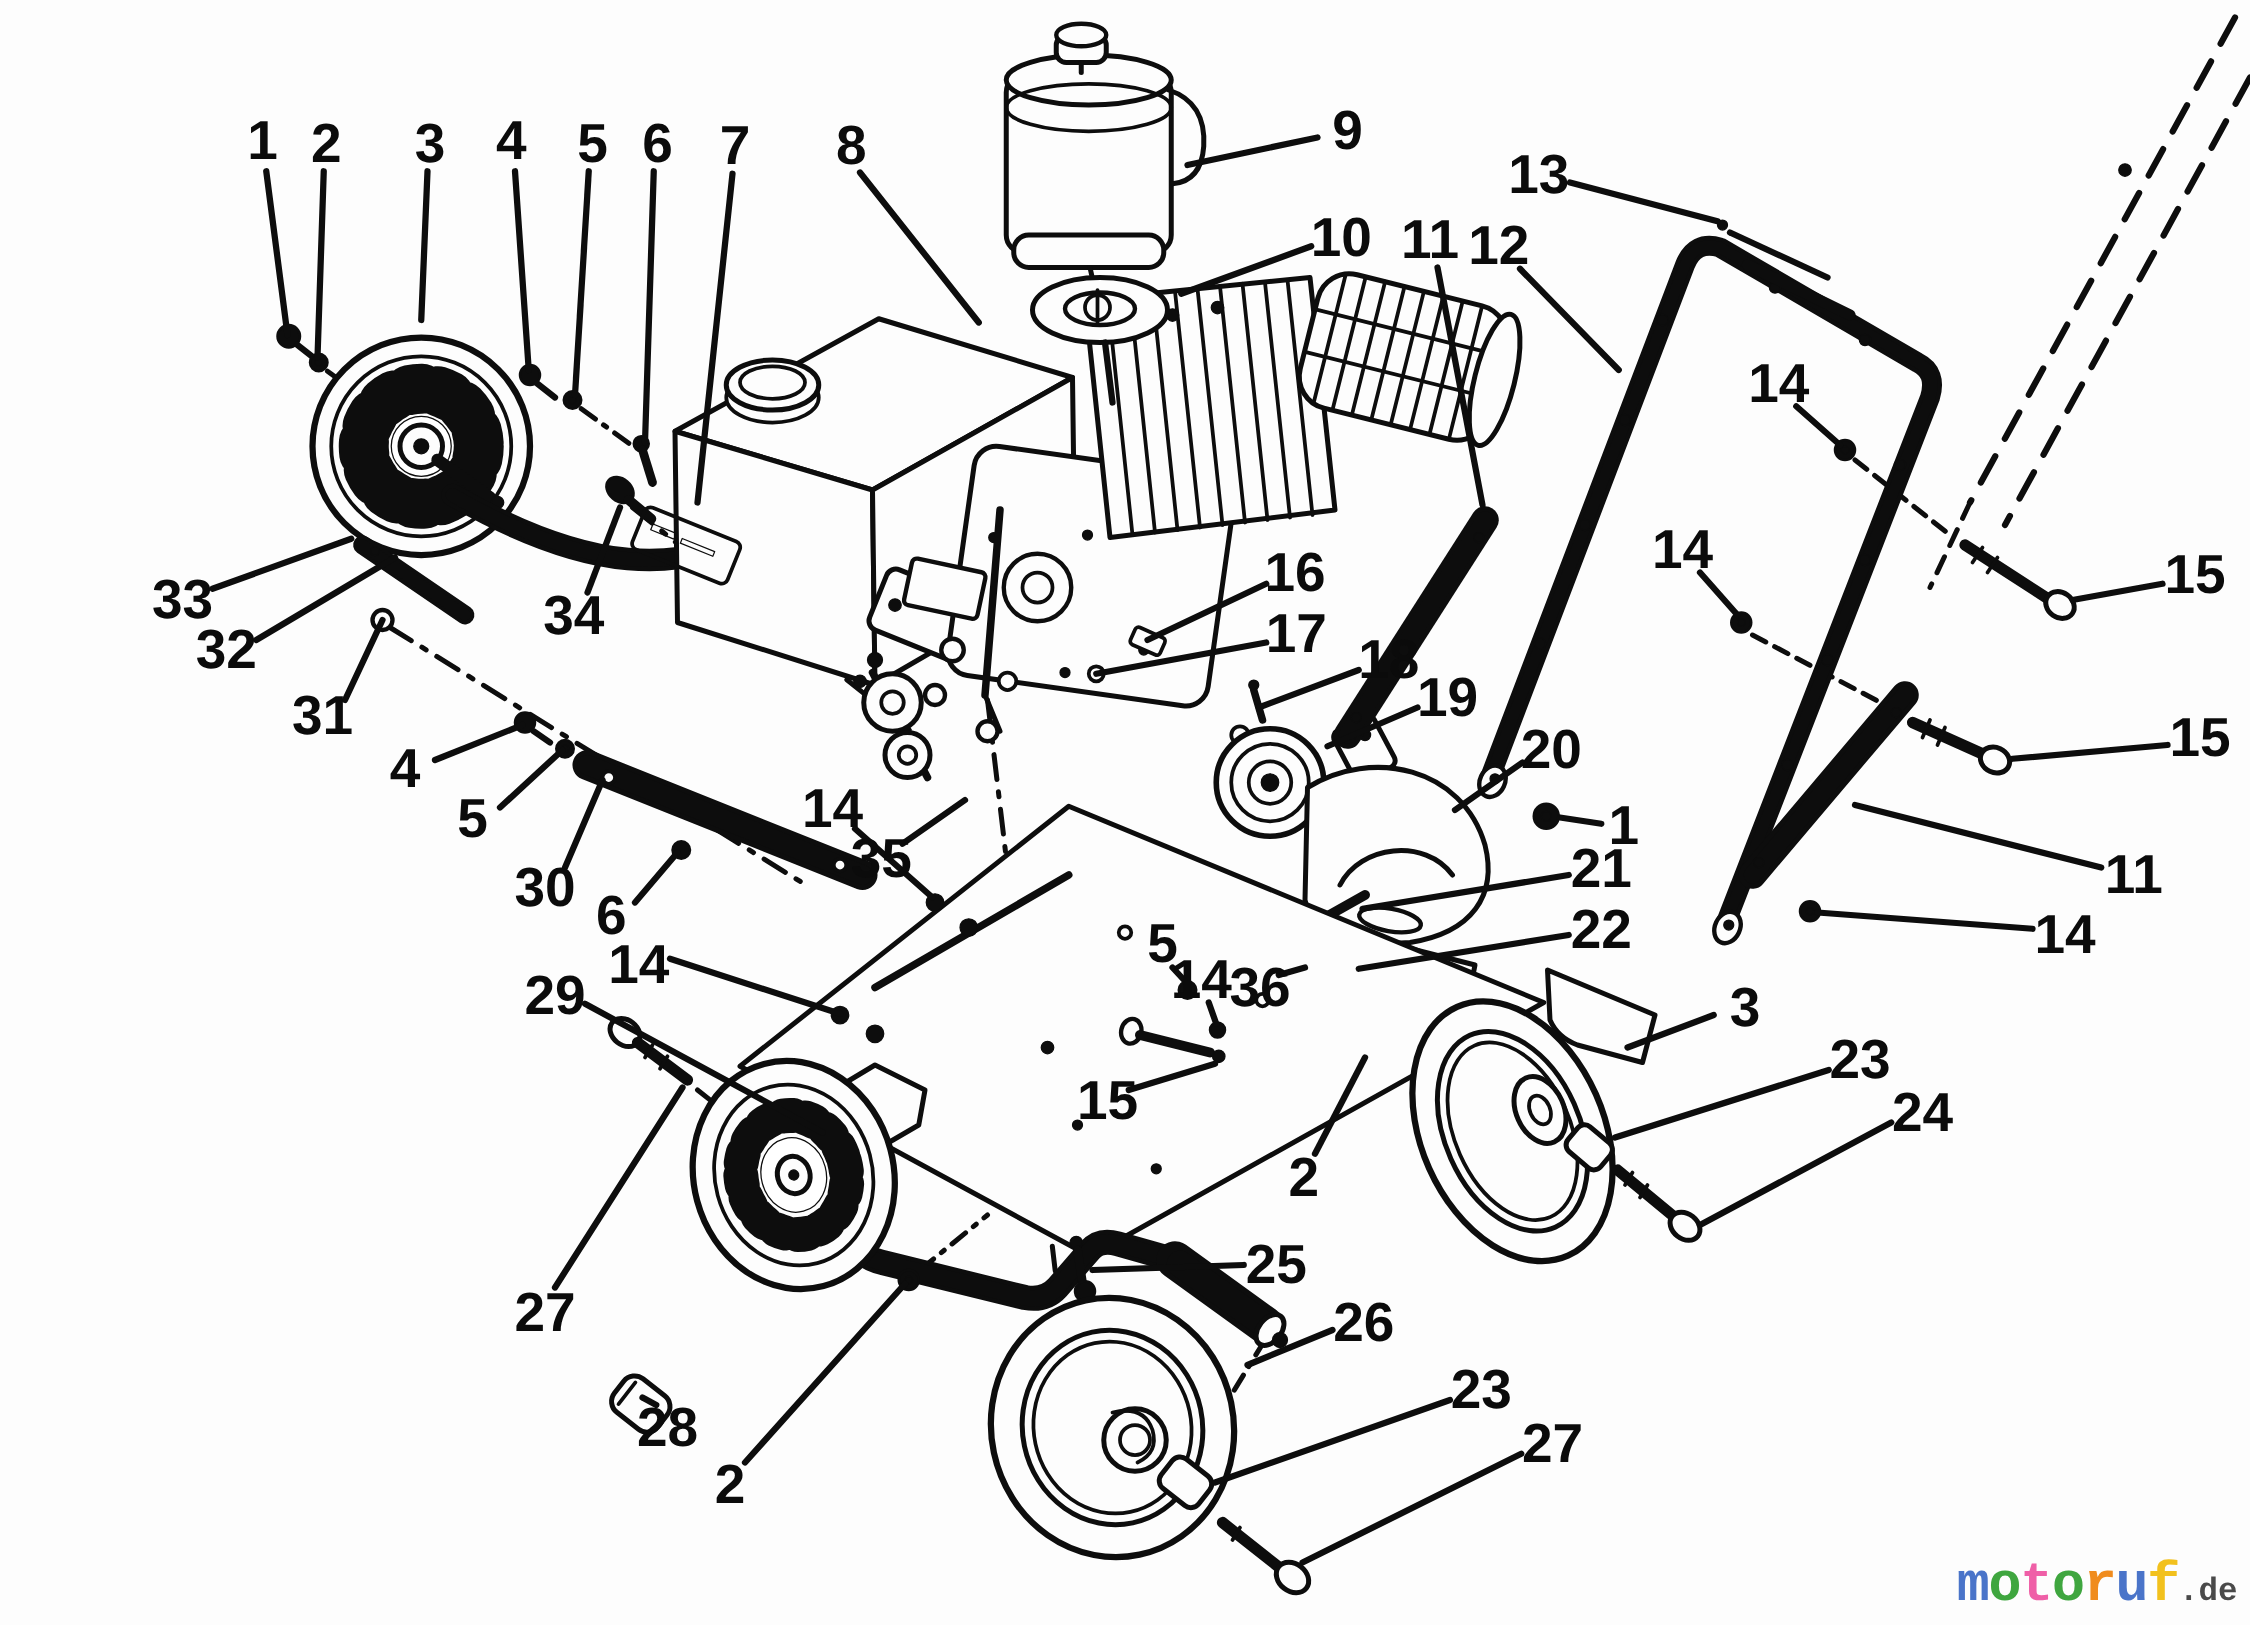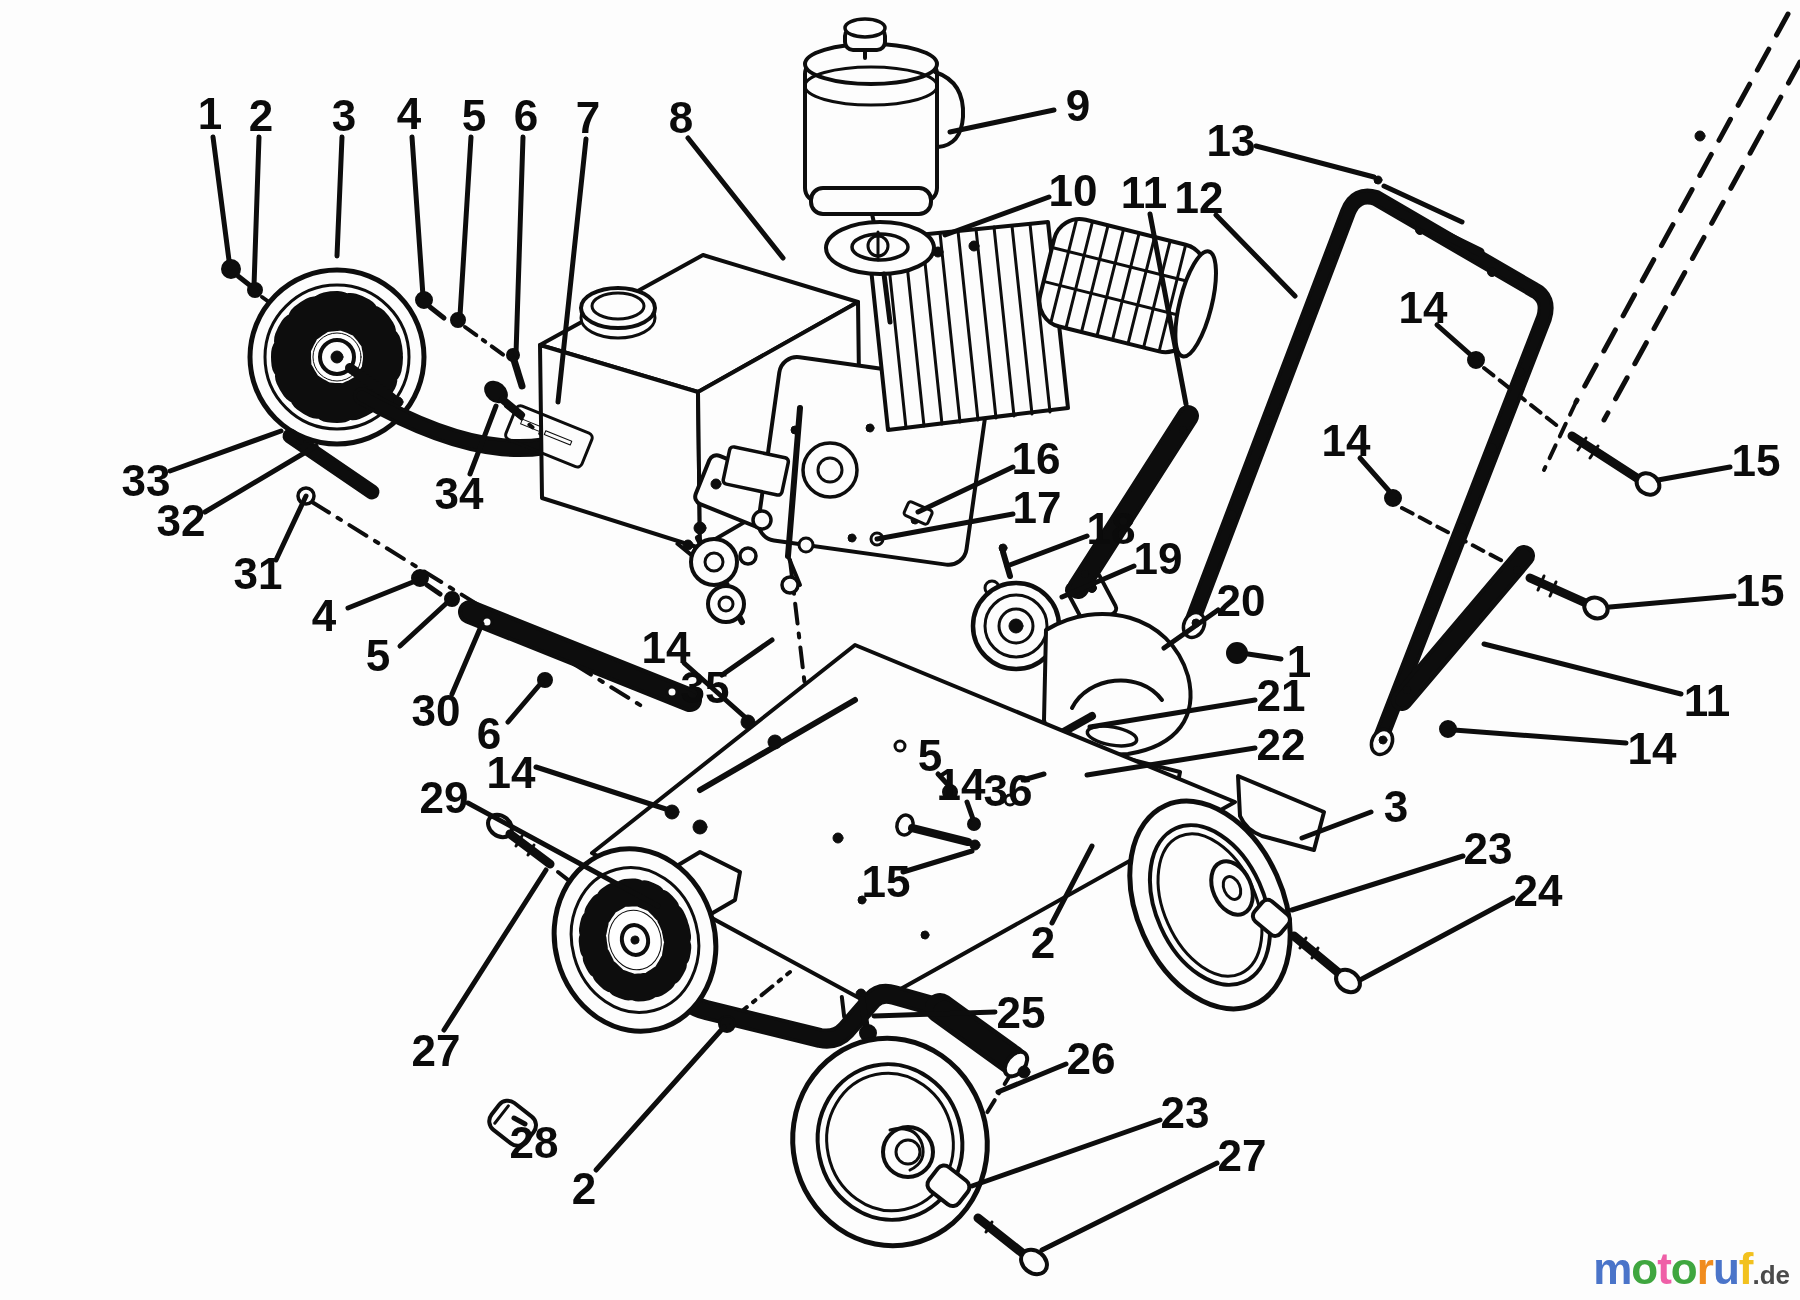--- a/index.html
+++ b/index.html
@@ -11,21 +11,21 @@
   }
   #diagram .wf{fill:#fdfdfd;}
   #diagram .bf{fill:#0d0d0d;}
   #diagram .wfill{fill:#ffffff;}
   #diagram text.callout-num{
     font-family:"Liberation Sans",sans-serif; font-weight:bold; font-size:44px;
     fill:#0b0b0b; stroke:none; text-anchor:middle; dominant-baseline:central;
   }
   #diagram line.leader{stroke-width:5;}
   .watermark{position:absolute; right:10px; bottom:6px;
-    font-family:Liberation Sans, sans-serif; font-weight:bold; letter-spacing:-1px;
+    font-family:Liberation Mono, monospace; font-weight:bold; letter-spacing:-1px;
     user-select:none;margin-top:40px;}
   .watermark .lt{font-size:44px;}
   .watermark .suffix{font-size:26px; color:#4a4a4a; letter-spacing:0;}
 </style>
 </head>
 <body>
 
 <div class="stage">
 <svg id="diagram" width="1800" height="1300" viewBox="0 0 1800 1300">
 

